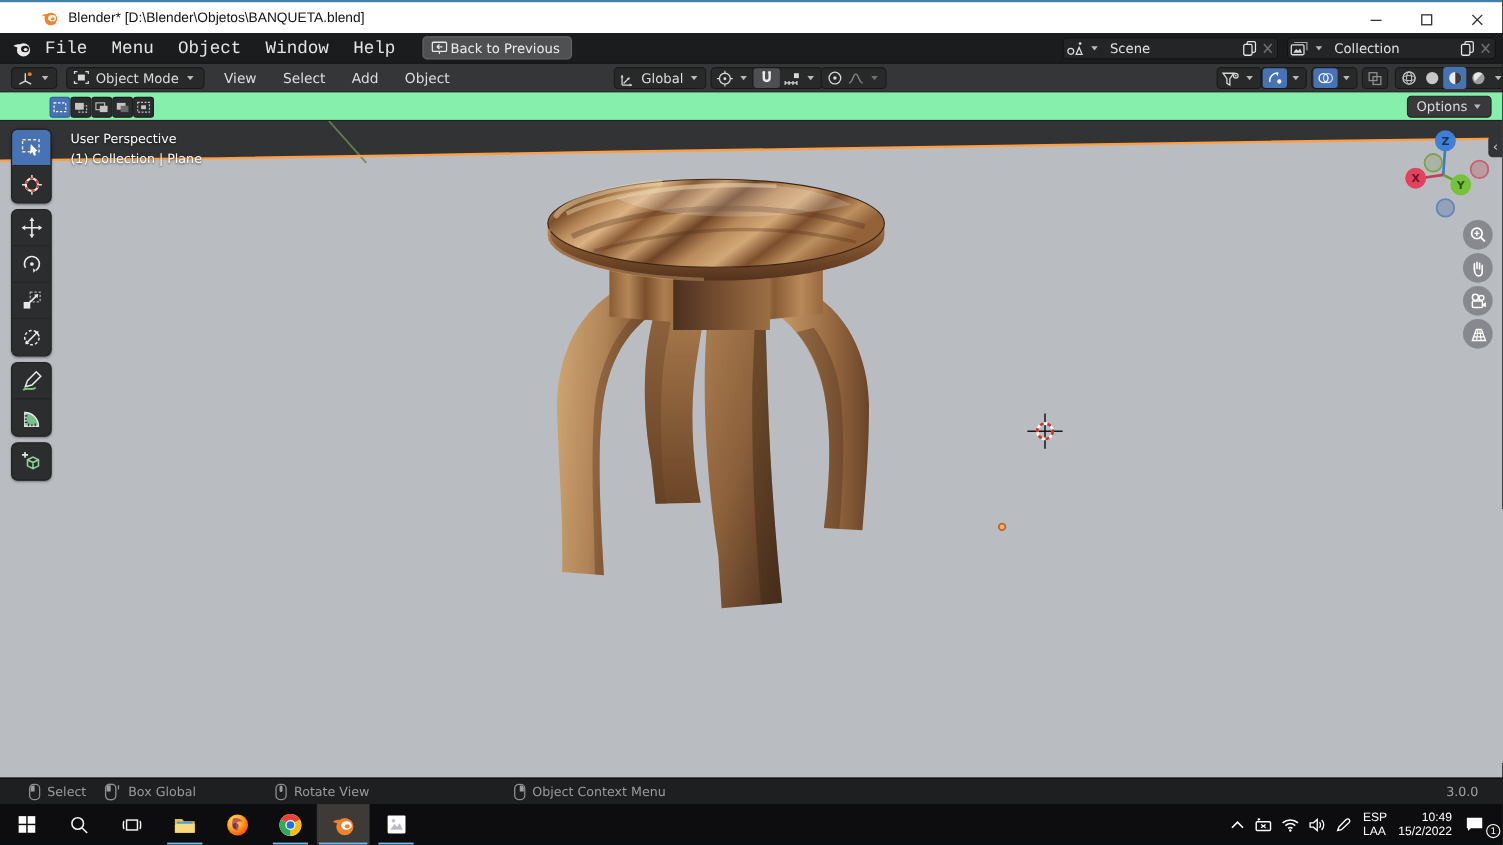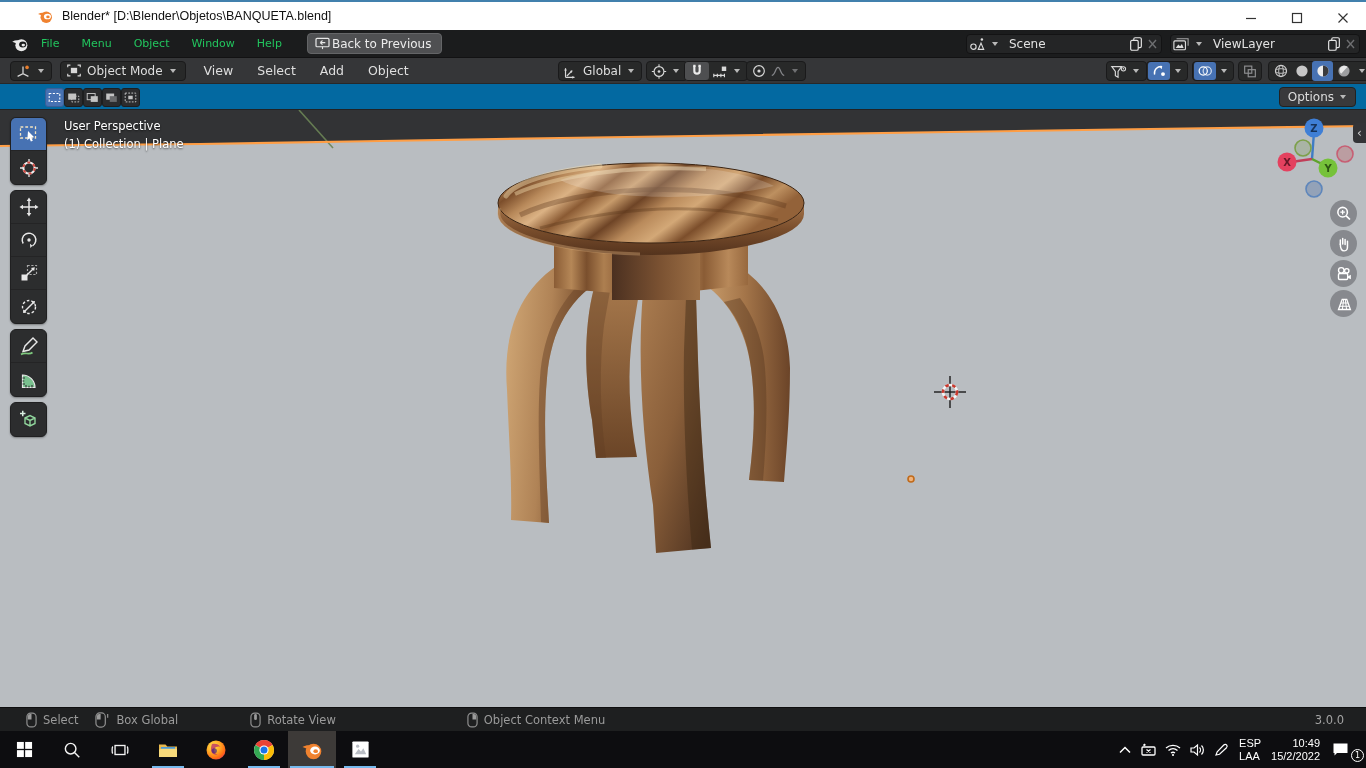--- a/index.html
+++ b/index.html
@@ -12,34 +12,34 @@
   .titlebar { position:absolute; left:0; top:0; width:1366px; height:30px; background:#ffffff;
     border-top:2px solid #4180ad; display:flex; align-items:center; }
   .titlebar .app-ico { margin-left:36px; width:18px; height:18px; }
   .titlebar .ttl { margin-left:8px; font-size:12.5px; color:#111; font-family:"Liberation Sans",sans-serif; }
   .wbtns { position:absolute; right:0; top:2px; height:28px; display:flex; }
   .wbtn { width:46px; height:28px; display:flex; align-items:center; justify-content:center; }
 
   
   .topbar { position:absolute; left:0; top:30px; width:1366px; height:28px; background:#1b1c1d;
     display:flex; align-items:center; border-bottom:1px solid #121213; }
-  .menu-item { padding:0 11px; font-size:11px; color:#22c55e; line-height:28px; }
+  .menu-item { padding:0 11px; font-size:16px; color:#e5e5e5; line-height:28px;font-family:Liberation Mono, monospace; }
   .backbtn { margin-left:14px; height:21px; display:flex; align-items:center; gap:2px; background:#4f5052;
     border:1px solid #646567; border-radius:4px; padding:0 10px 0 7px; color:#ececec; font-size:12px; }
   .selector { position:absolute; top:4px; height:20px; background:#242526; border:1px solid #131314;
     border-radius:4px; display:flex; align-items:center; }
   .selector .txt { font-size:12px; color:#e2e2e2; padding-left:6px; flex:1; }
   .caret { width:0; height:0; border-left:3.5px solid transparent; border-right:3.5px solid transparent;
     border-top:4.5px solid #b9b9b9; display:inline-block; margin:0 5px; }
   .caret.dim { border-top-color:#6f7072; }
 
   
   .vph { position:absolute; left:0; top:58px; width:1366px; height:26px; background:#353638;
     border-bottom:1px solid #272829; display:flex; align-items:center; }
-  .tools-row { position:absolute; left:0; top:84px; width:1366px; height:26px; background:#0369a1;
+  .tools-row { position:absolute; left:0; top:84px; width:1366px; height:26px; background:#86efac;
     border-bottom:1px solid #222324; }
   .pill { height:20px; background:#282929; border:1px solid #1a1a1b; border-radius:4px;
     display:flex; align-items:center; }
   .pill .lbl { color:#dedede; font-size:12px; padding:0 2px 0 4px; }
   .hmenu { font-size:12.5px; color:#dfdfdf; padding:16px 12px; line-height:26px; }
   .seg-blue { background:#4772b3; border-radius:3px; height:18px; width:22px; display:flex; align-items:center; justify-content:center; }
   .shadeseg { width:21px; height:20px; display:flex; align-items:center; justify-content:center; }
   .modebtn { width:19px; height:19px; border-radius:3px; background:#2b2c2e; border:1px solid #1d1e1f;
     display:flex; align-items:center; justify-content:center; margin-right:0; }
   .modebtn.active { background:#4772b3; border-color:#3a5f96; }
@@ -150,21 +150,21 @@
       </svg>
     </div>
 
     <div class="selector" style="left:1170px; width:190px;">
       <svg width="20" height="16" viewBox="0 0 22 18">
         <path d="M6,3 H19 V11" fill="none" stroke="#dcdcdc" stroke-width="1.2" opacity=".7"></path>
         <rect x="3" y="5.5" width="13" height="10" rx="1.2" fill="none" stroke="#dcdcdc" stroke-width="1.3"></rect>
         <path d="M5,13.5 L8,9.5 L10,11.5 L12,9 L14,13.5 Z" fill="#dcdcdc"></path>
       </svg>
       <span class="caret"></span>
-      <span class="txt">ViewLayer</span>
+      <span class="txt">Collection</span>
       <svg width="18" height="16" viewBox="0 0 20 18">
         <rect x="7.5" y="2" width="8.5" height="11" rx="1.5" fill="none" stroke="#e6e6e6" stroke-width="1.3"></rect>
         <rect x="4" y="5" width="8.5" height="11" rx="1.5" fill="#242526" stroke="#e6e6e6" stroke-width="1.3"></rect>
       </svg>
       <svg width="16" height="14" viewBox="0 0 16 14">
         <path d="M4,3 L11,11 M11,3 L4,11" stroke="#6e6f71" stroke-width="1.4"></path>
       </svg>
     </div>
   </div>
 

